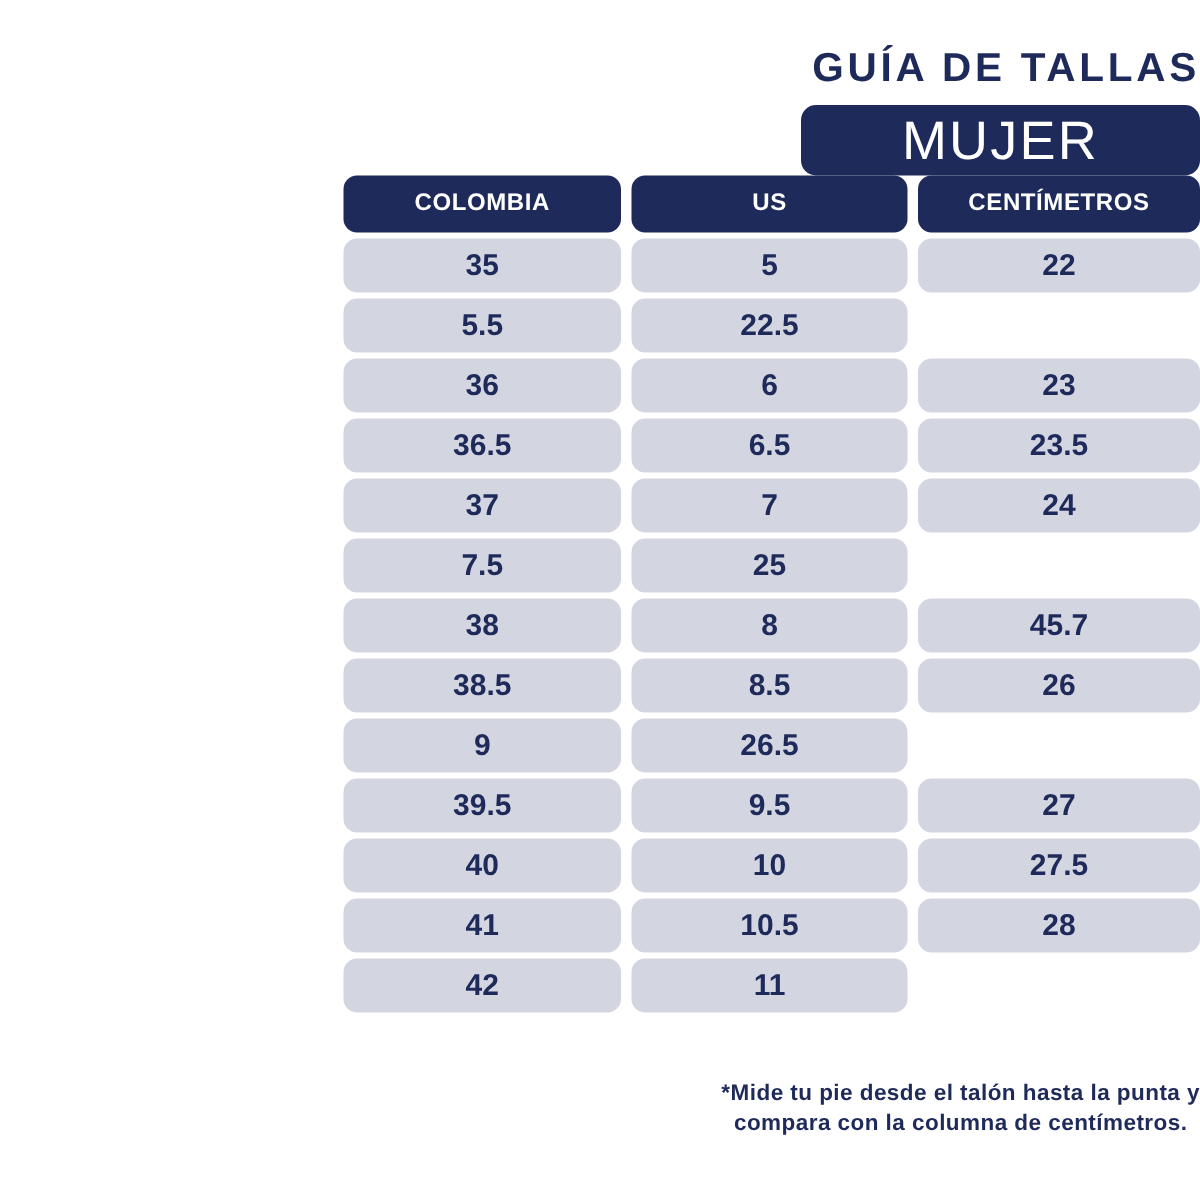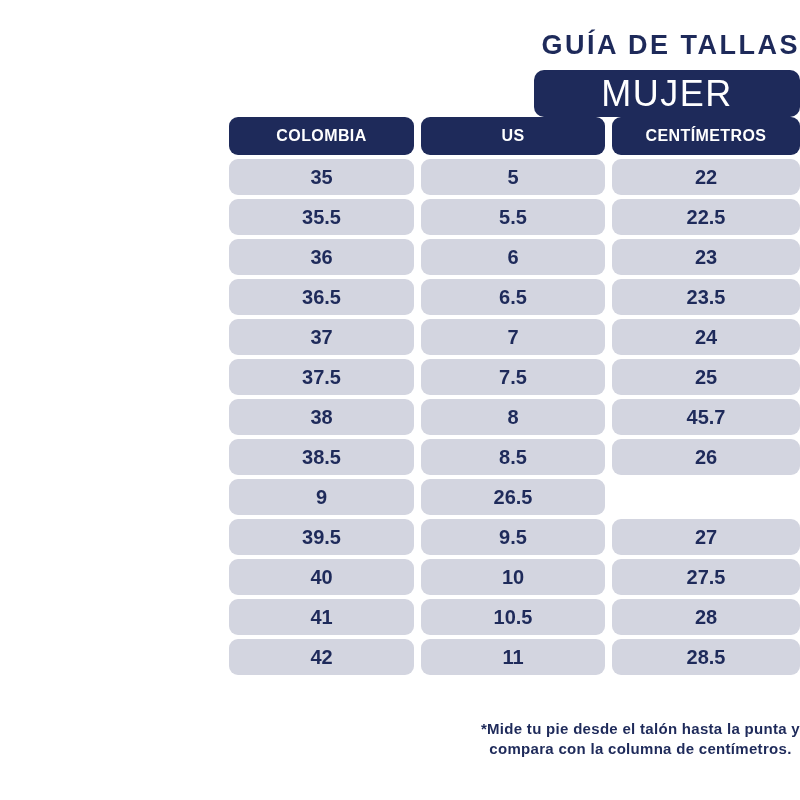--- a/index.html
+++ b/index.html
@@ -94,37 +94,35 @@
       <div class="hcell">COLOMBIA</div>
       <div class="hcell">US</div>
       <div class="hcell">CENTÍMETROS</div>
     </div>
 
     <div style="display:contents" id="table-rows"><div class="trow">
           <div class="cell">35</div>
           <div class="cell">5</div>
           <div class="cell">22</div>
         </div><div class="trow">
-          <div class="cell">35.5</div>
           <div class="cell">5.5</div>
           <div class="cell">22.5</div>
         </div><div class="trow">
           <div class="cell">36</div>
           <div class="cell">6</div>
           <div class="cell">23</div>
         </div><div class="trow">
           <div class="cell">36.5</div>
           <div class="cell">6.5</div>
           <div class="cell">23.5</div>
         </div><div class="trow">
           <div class="cell">37</div>
           <div class="cell">7</div>
           <div class="cell">24</div>
         </div><div class="trow">
-          <div class="cell">37.5</div>
           <div class="cell">7.5</div>
           <div class="cell">25</div>
         </div><div class="trow">
           <div class="cell">38</div>
           <div class="cell">8</div>
           <div class="cell">45.7</div>
         </div><div class="trow">
           <div class="cell">38.5</div>
           <div class="cell">8.5</div>
           <div class="cell">26</div>
@@ -139,21 +137,20 @@
           <div class="cell">40</div>
           <div class="cell">10</div>
           <div class="cell">27.5</div>
         </div><div class="trow">
           <div class="cell">41</div>
           <div class="cell">10.5</div>
           <div class="cell">28</div>
         </div><div class="trow">
           <div class="cell">42</div>
           <div class="cell">11</div>
-          <div class="cell">28.5</div>
         </div></div>
   </div>
 
   <div class="footnote">
     <div>*Mide tu pie desde el talón hasta la punta y</div>
     <div>compara con la columna de centímetros.</div>
   </div>
 
 </div>
 

